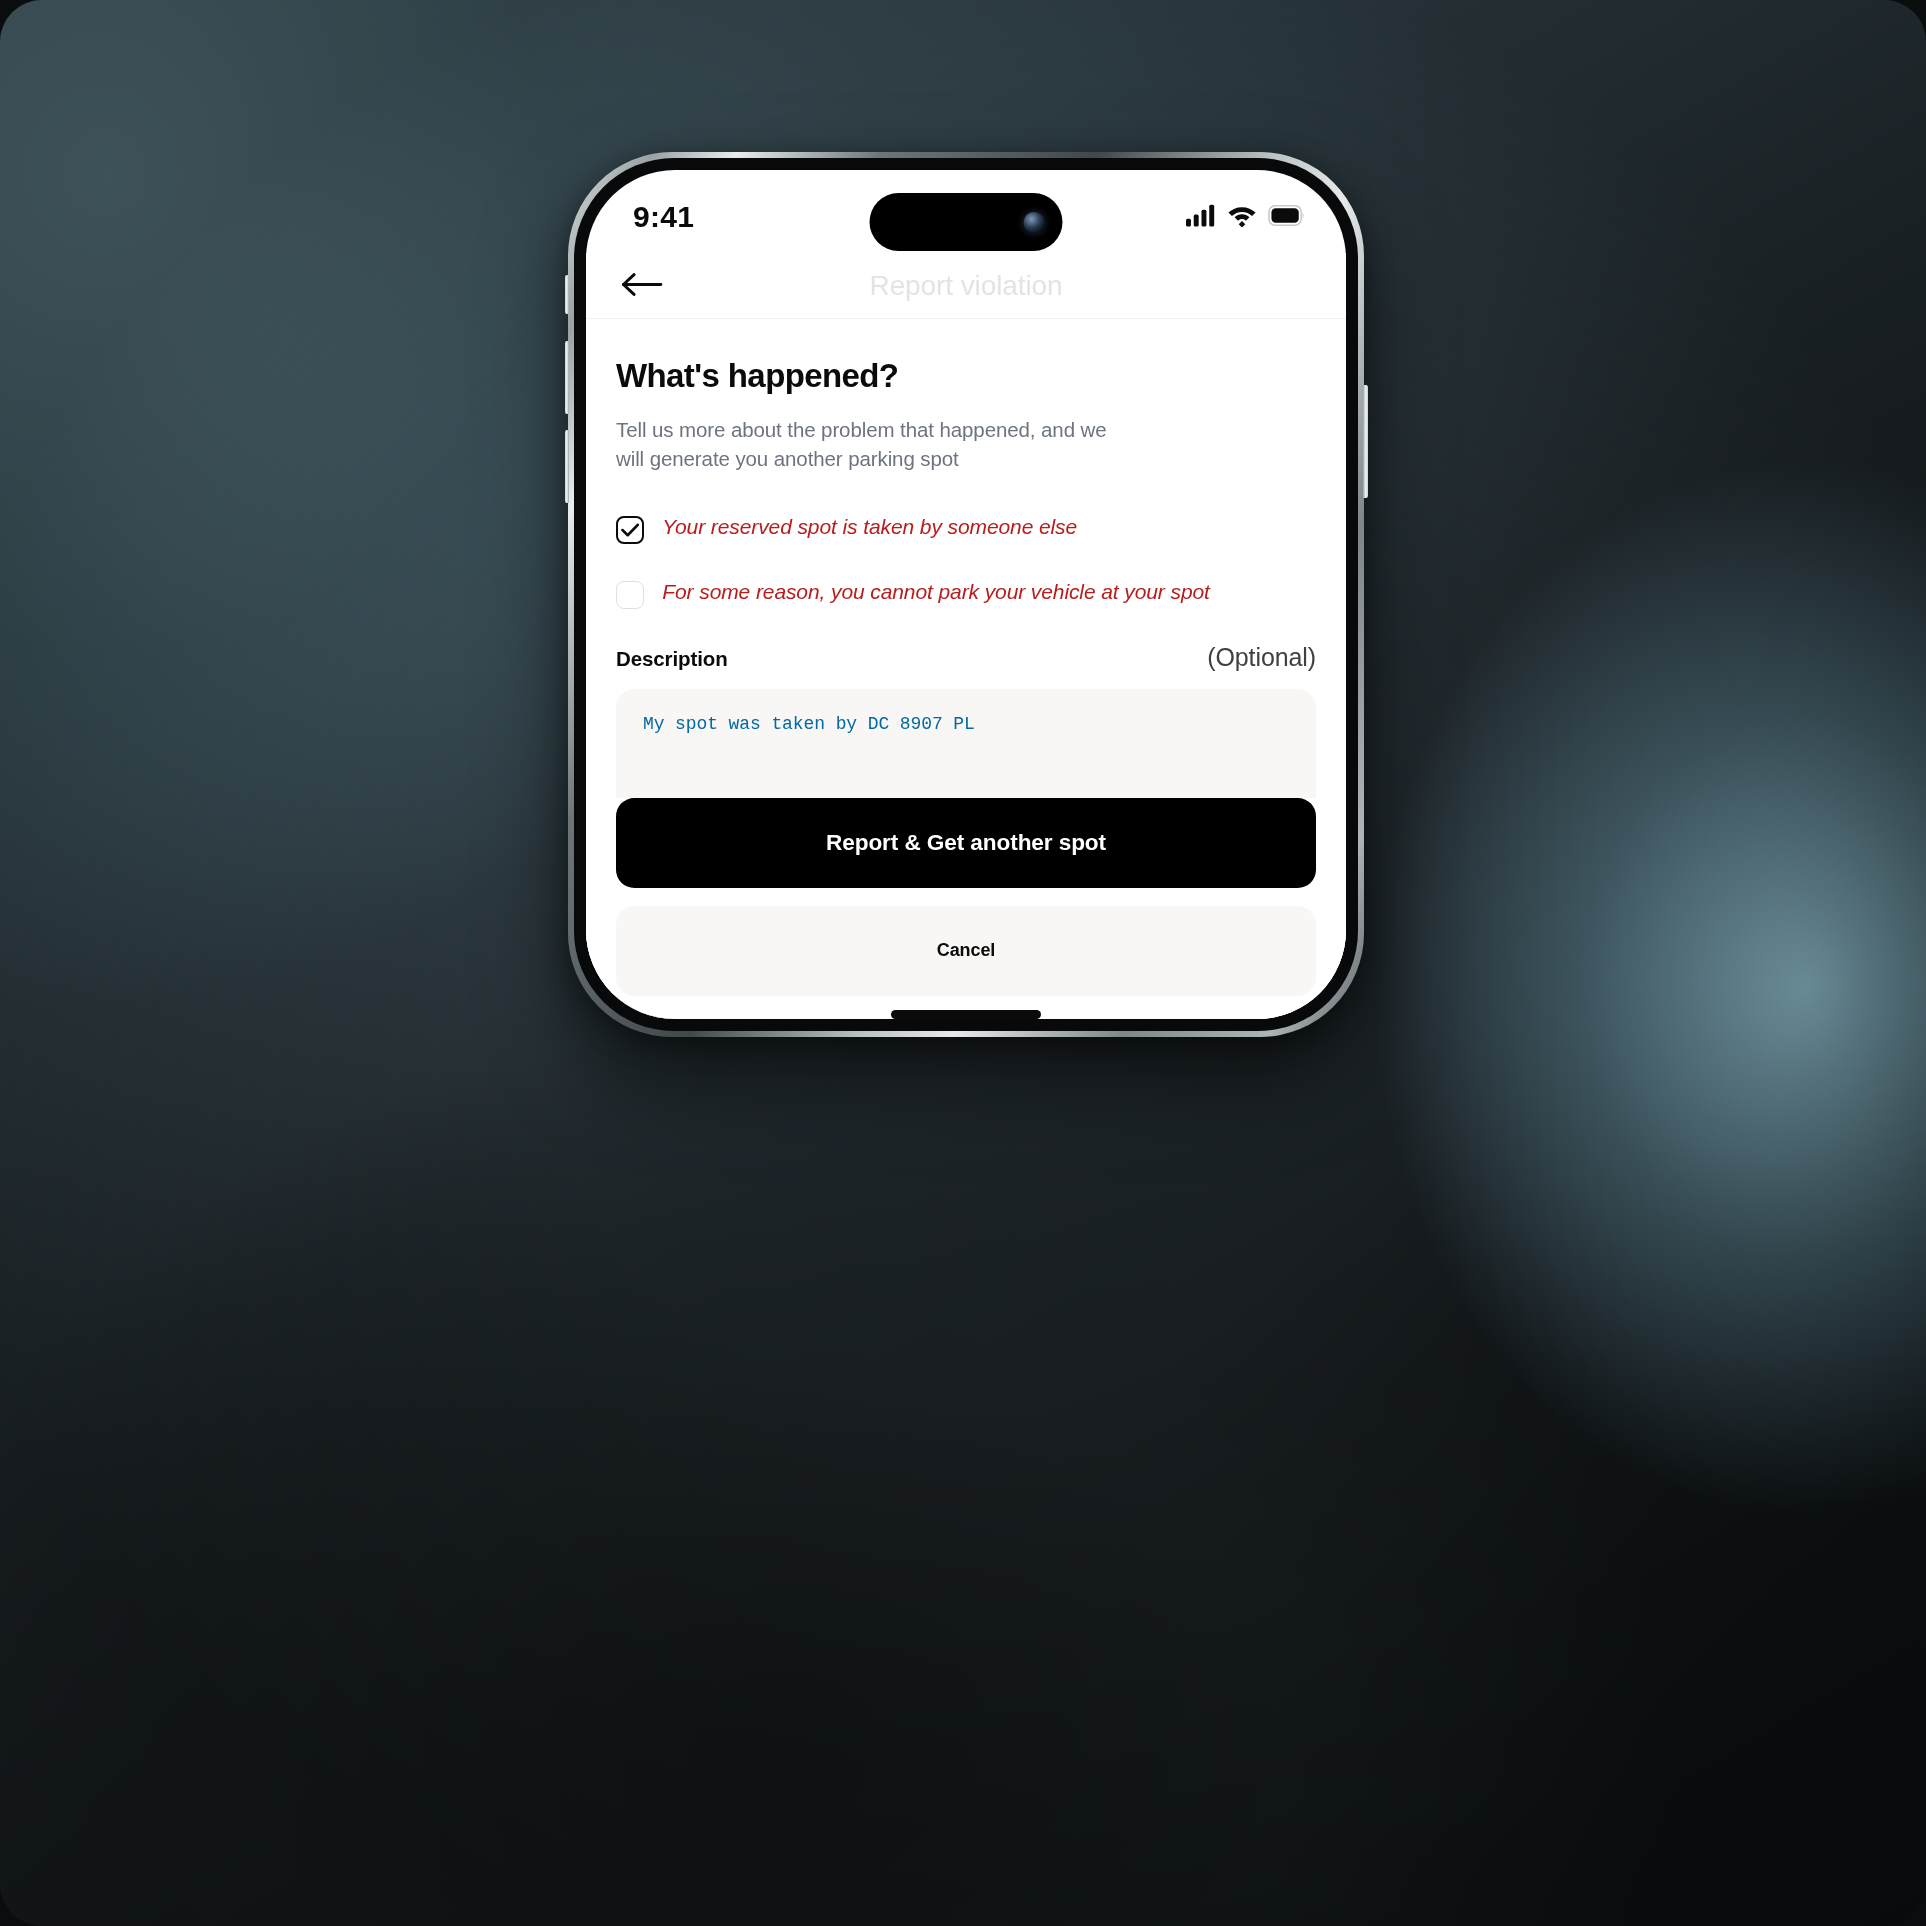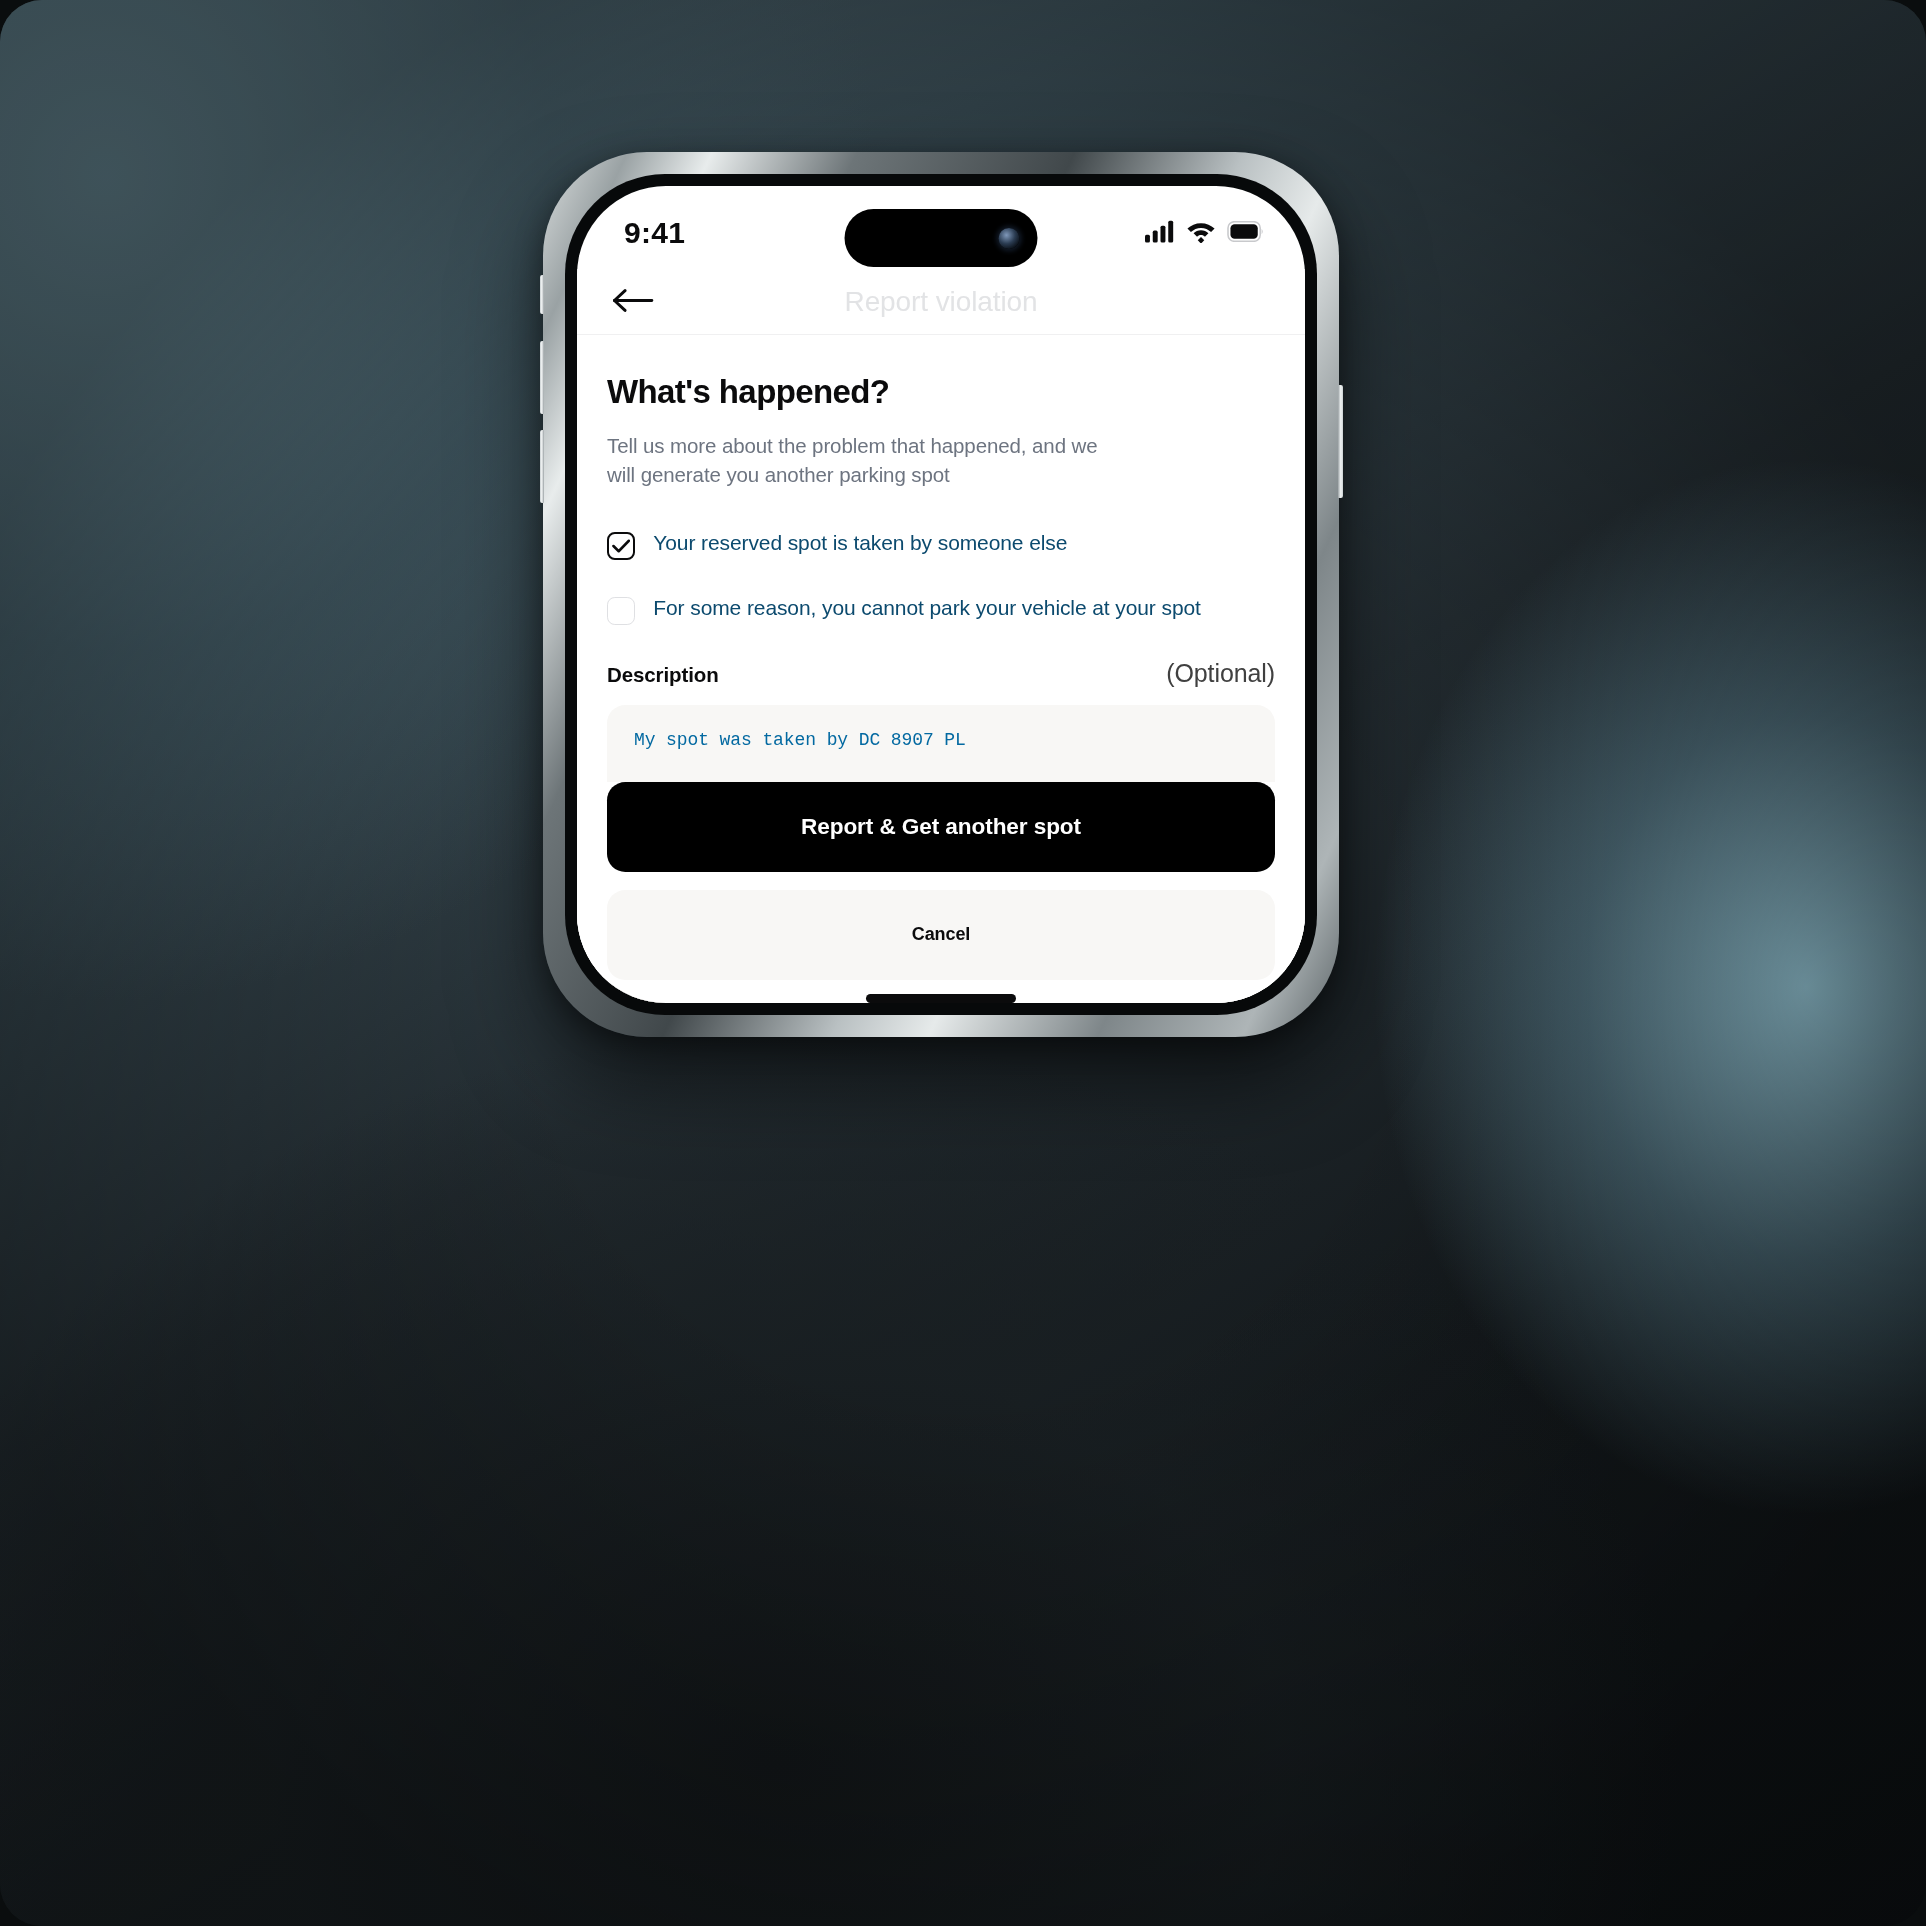--- a/index.html
+++ b/index.html
@@ -22,26 +22,26 @@
       linear-gradient(150deg, #546a74 0%, #3c5059 22%, #232c31 48%, #14191c 72%, #0c1012 100%);
   }
   #wallpaper::after {
     content:""; position:absolute; inset:0;
     background:radial-gradient(ellipse 1058px 1058px at 963px 963px, rgba(0,0,0,0) 40%, rgba(0,0,0,0.35) 100%);
   }
 
   
   #phone-frame {
     position:absolute;
-    left:543px; top:152px;
+    left:568px; top:152px;
     width:796px; height:885px;
     border-radius:104px;
     background:linear-gradient(115deg,#d9dddd 0%,#9aa2a4 7%,#e8ecec 14%,#6d7578 26%,#41484b 44%,#b9c0c2 58%,#e6eaea 66%,#7e8689 80%,#aeb5b7 92%,#5c6467 100%);
     box-shadow:0 42px 85px rgba(0,0,0,0.55), 0 7px 28px rgba(0,0,0,0.4);
-    padding:22px;
+    padding:6px;
   }
   #phone-bezel {
     width:100%; height:100%;
     border-radius:100px;
     background:#07090a;
     padding:12px;
   }
   #phone-screen {
     width:100%; height:100%;
     border-radius:89px;
@@ -136,22 +136,22 @@
     margin-bottom:34px; cursor:pointer;
   }
   .checkbox {
     flex:none; width:28px; height:28px; margin-top:3.5px;
     border-radius:7.8px;
     display:flex; align-items:center; justify-content:center;
   }
   .checkbox.unchecked { border:1.8px solid #dfe0e3; background:#fff; }
   .checkbox.checked   { border:2.1px solid #0b0b0c; background:#fff; }
   .option-label {
-    font-size:21px; line-height:1.33; color:#0c4a6e;
-    letter-spacing:-0.1px; padding-top:0.7px;
+    font-size:21px; line-height:1.33; color:#b91c1c;
+    letter-spacing:-0.1px; padding-top:0.7px;font-style:italic;
   }
 
   
   #description-header {
     display:flex; align-items:baseline; gap:8.5px;
     margin-top:8.5px; margin-bottom:17px;justify-content:space-between;
   }
   #description-label { font-size:20.5px; font-weight:600; color:#0b0b0c; letter-spacing:-0.1px; }
   #description-optional { font-size:25px; color:#404040; letter-spacing:-0.1px; }
 

